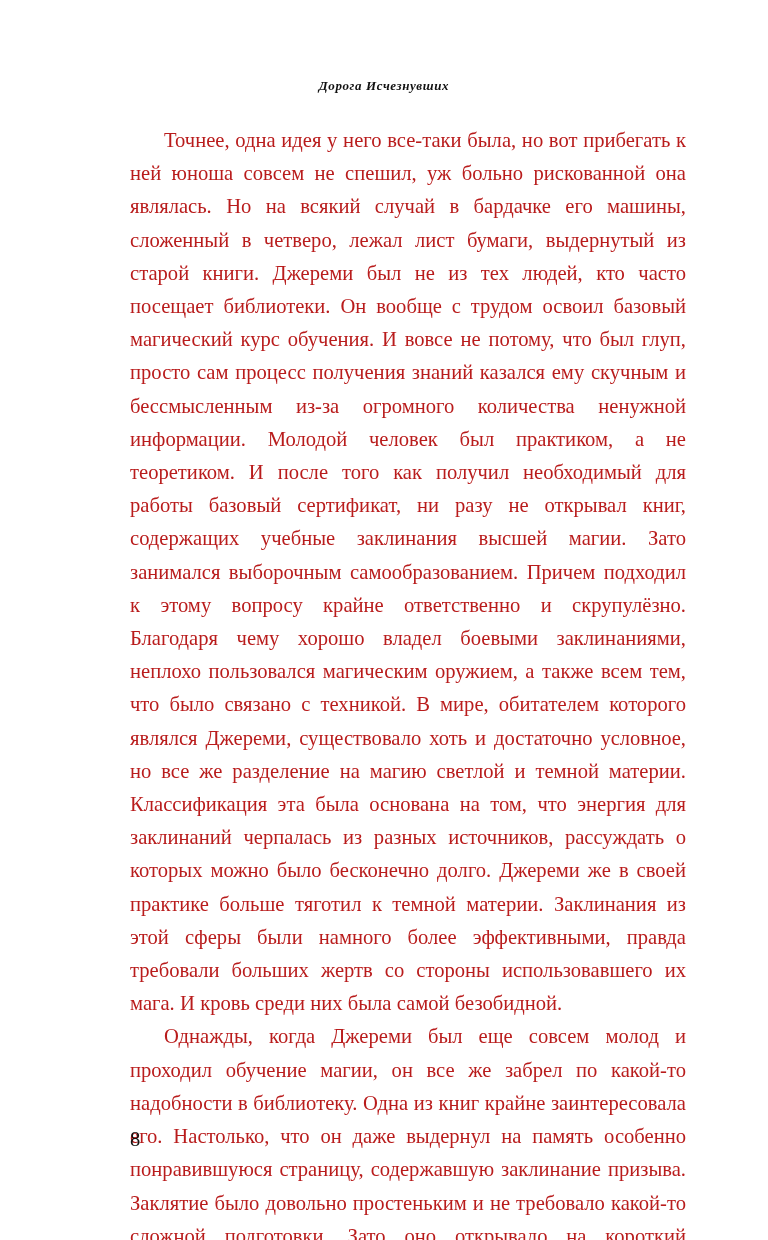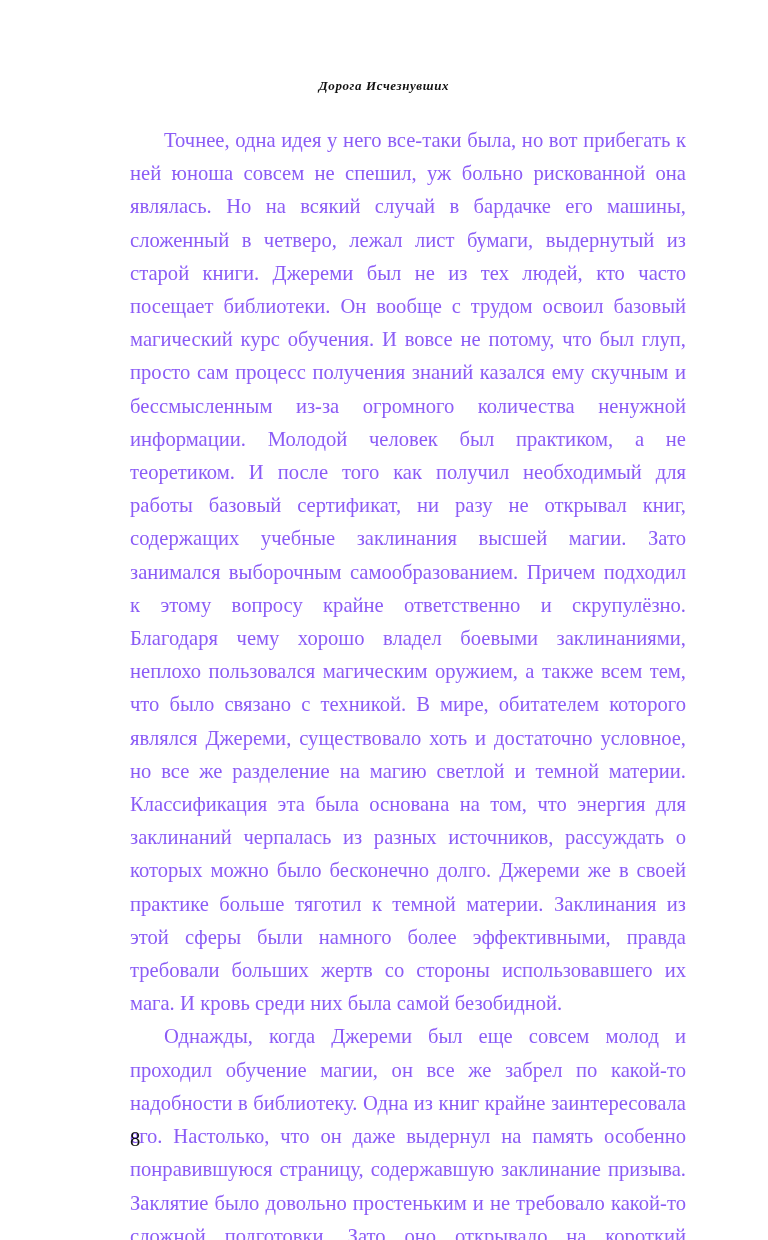--- a/index.html
+++ b/index.html
@@ -41,21 +41,21 @@
     top: 124px;
     left: 130px;
     width: 556px;
   }
 
   .para {
     margin: 0;
     font-family: "Liberation Serif", "DejaVu Serif", serif;
     font-size: 20.6px;
     line-height: 33.2px;
-    color: #8b5cf6;
+    color: #b91c1c;
     text-align: justify;
     text-indent: 34px;
     hyphens: manual;
     -webkit-hyphens: manual;
     word-spacing: 0.1px;
   }
 
   .para + .para {
     margin-top: 0;
   }

